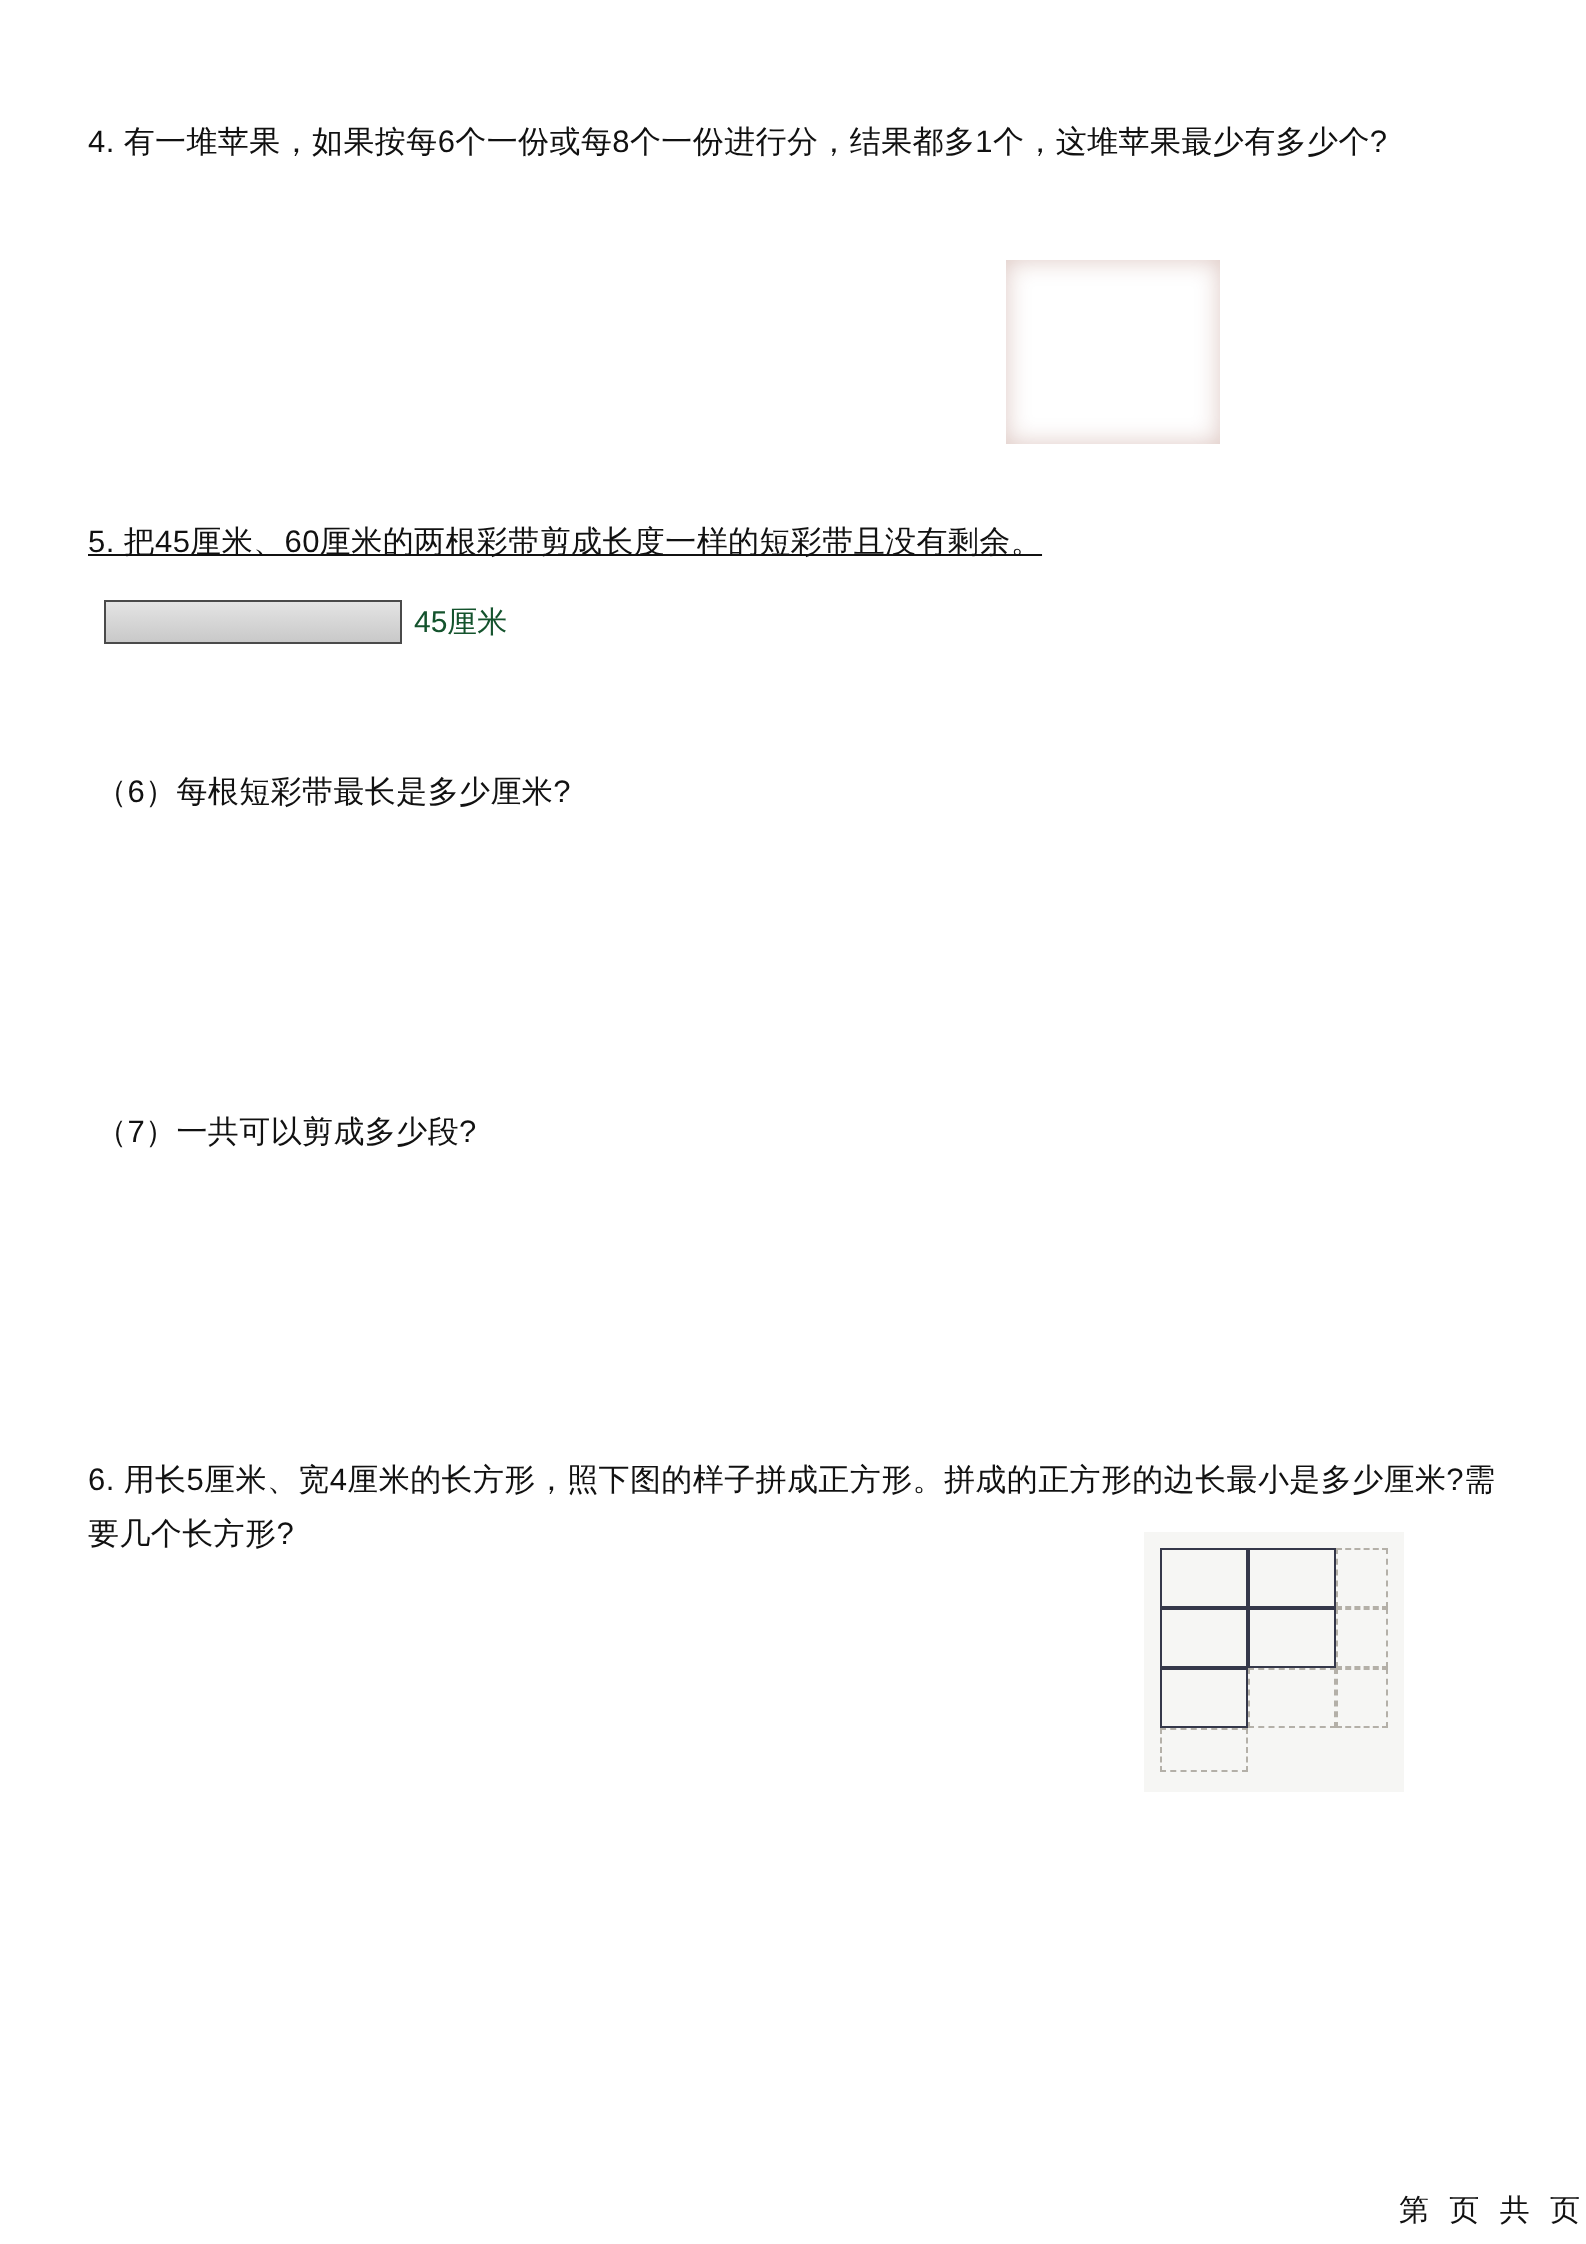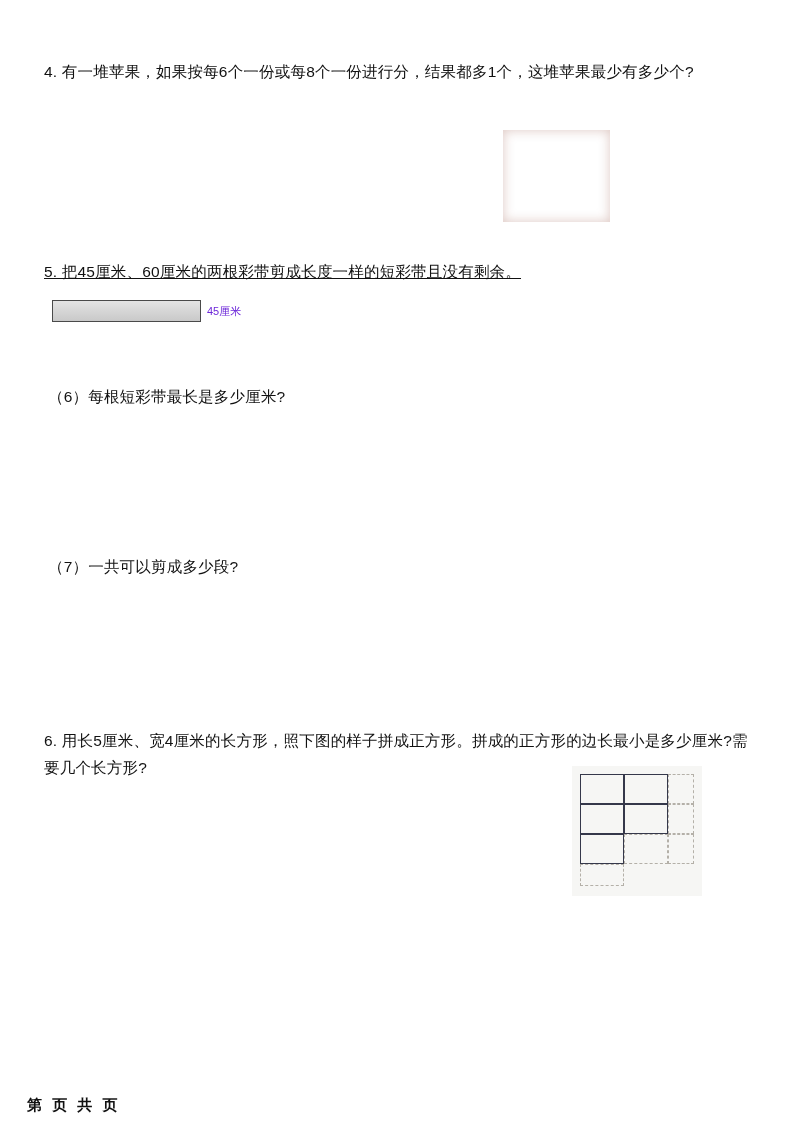--- a/index.html
+++ b/index.html
@@ -89,22 +89,22 @@
   .ribbon-bar {
     height: 22px;
     border: 1px solid #4a4a4a;
     background: linear-gradient(180deg, #e4e4e4 0%, #d6d6d6 50%, #c9c9c9 100%);
     box-sizing: border-box;
   }
   .ribbon-bar.short { width: 149px; }
   .ribbon-bar.long { width: 219px; }
   .ribbon-label {
     margin-left: 6px;
-    font-size: 11px;
-    color: #6d28d9;
+    font-size: 15px;
+    color: #14532d;
     white-space: nowrap;
   }
 
   #q5a {
     left: 48px;
     top: 383px;
     width: 600px;
   }
   #q5b {
     left: 48px;
@@ -133,26 +133,25 @@
   }
   .cell.solid { border: 1px solid #35384a; }
   .cell.dashed { border: 1px dashed #b4b0a8; }
 
   
   .footer {
     position: absolute;
     left: 0;
     right: 0;
     top: 1096px;
-    text-align: left;
+    text-align: right;
     font-size: 15px;
     letter-spacing: 3px;
     color: #111;
-    font-weight: bold;
-    padding-left: 27px;
+    font-weight: normal;
   }
 </style>
 </head>
 <body>
 
 <div class="page">
 
   <div class="question" id="q4">
     <span class="q-text">4. 有一堆苹果，如果按每6个一份或每8个一份进行分，结果都多1个，这堆苹果最少有多少个?</span>
   </div>

